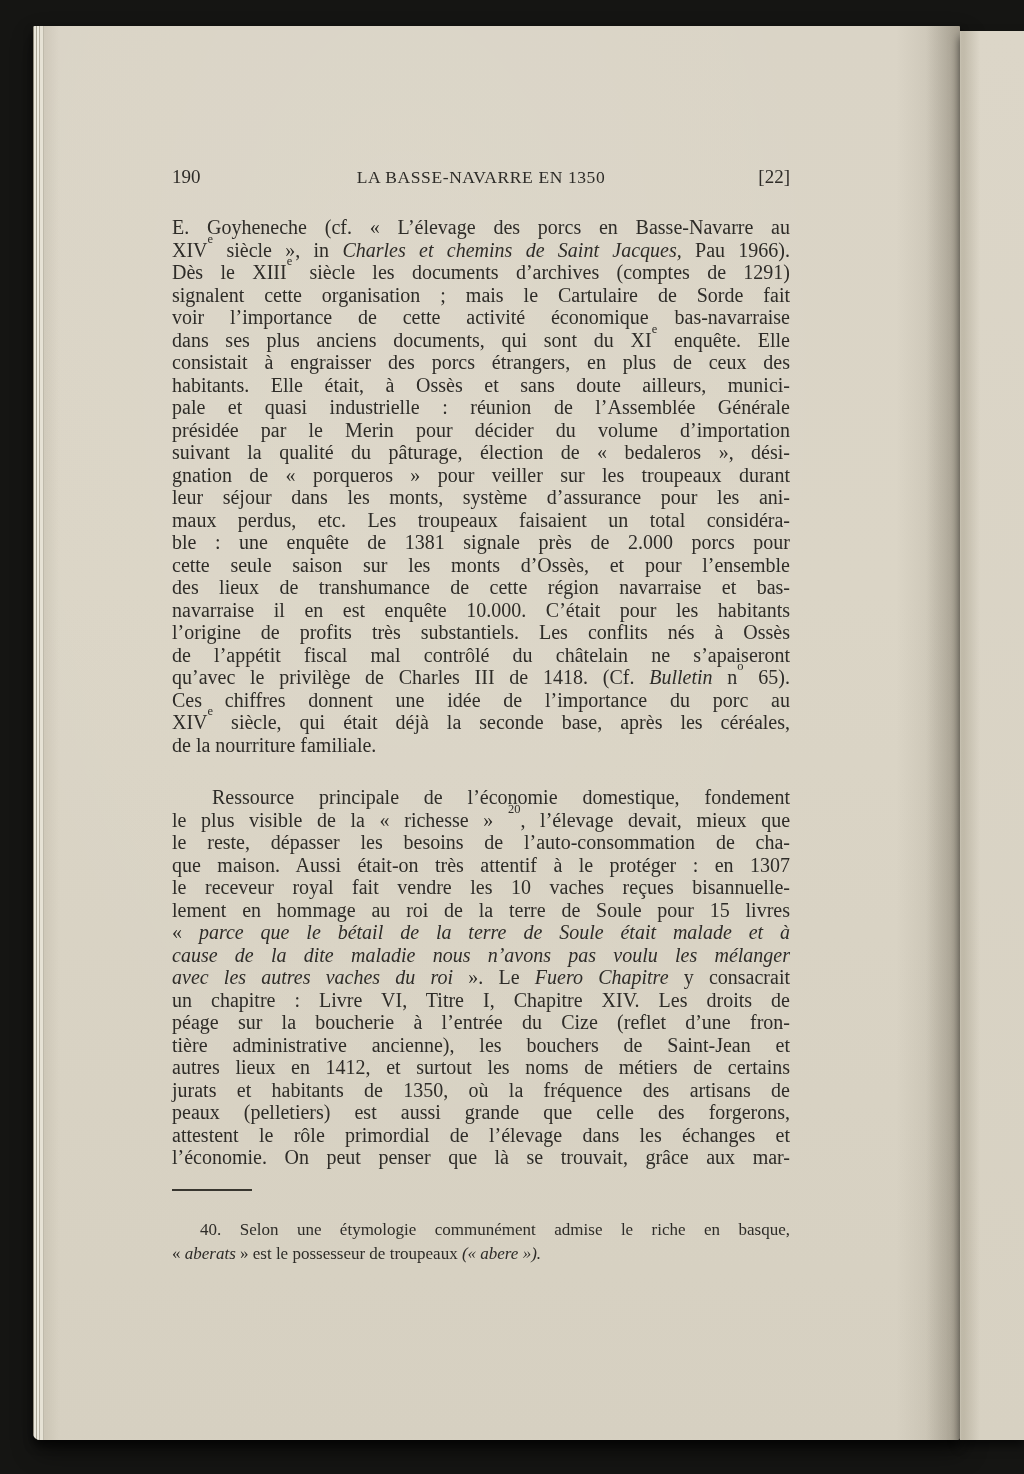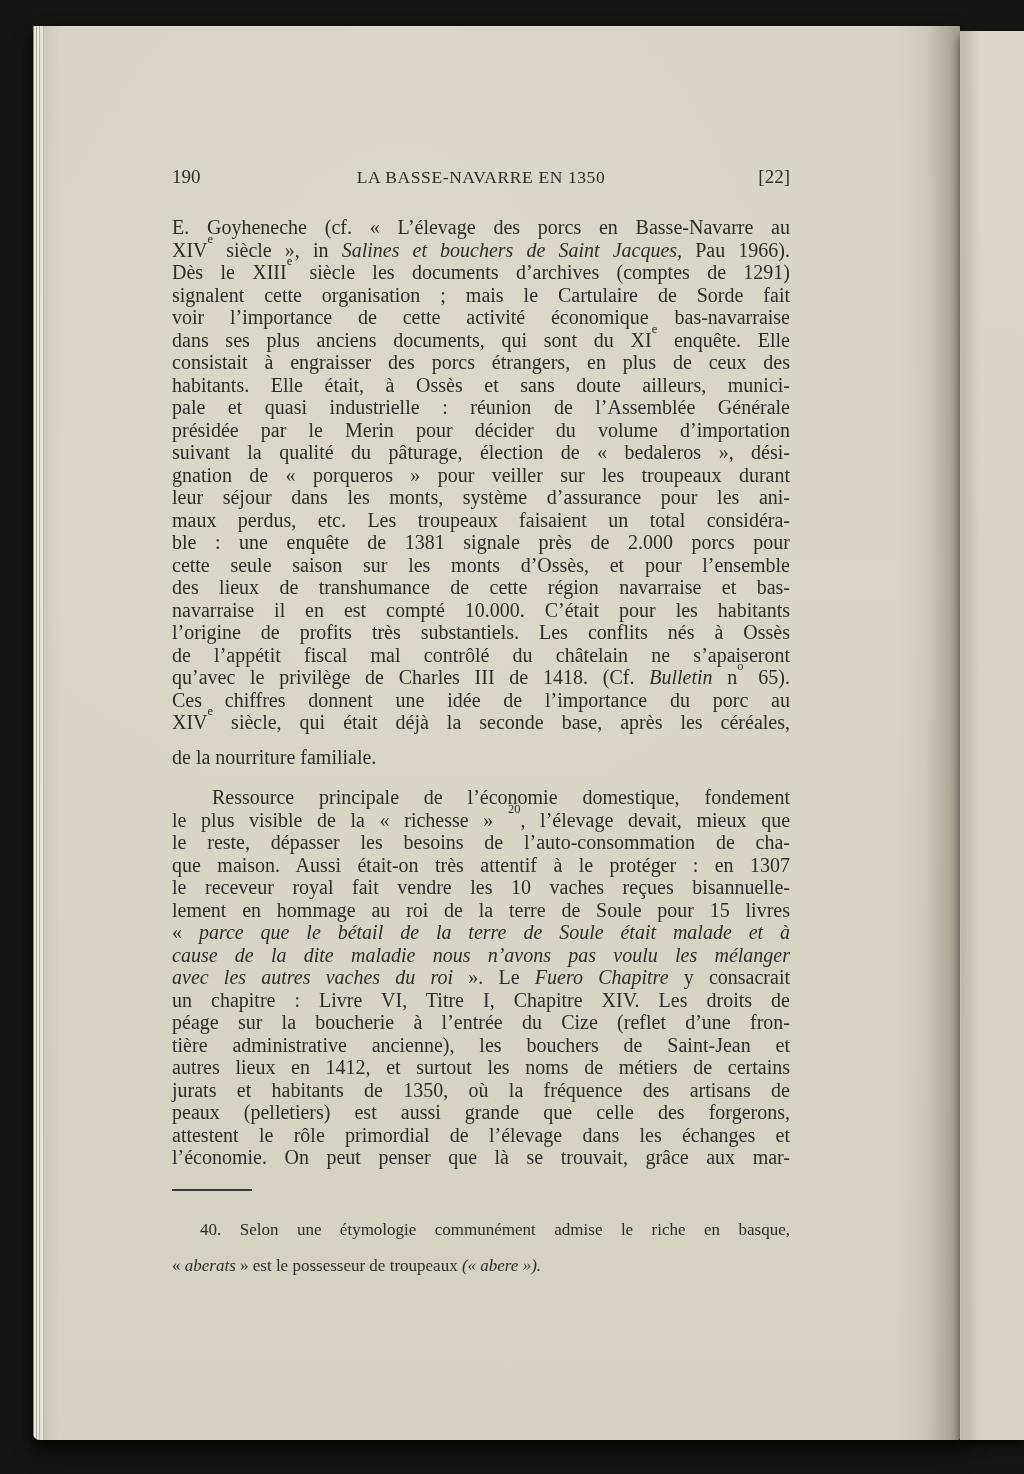--- a/index.html
+++ b/index.html
@@ -44,21 +44,21 @@
   .header-pagenum  { width:95px; font-size:19px; }
   .header-title    { flex:1; text-align:center; font-size:17.5px; letter-spacing:0.6px; }
   .header-issue    { width:95px; text-align:right; font-size:19px; }
   .body-text {
     position:absolute; left:172px; width:618px;
     color: var(--ink, #2e2c28); font-size:20px; line-height:22.5px;
   }
   #para1 { top:216px; }
   #para2 { top:767px; }
   .tline      { text-align:justify; text-align-last:justify; }
-  .tline.noj  { text-align-last:left;margin-top:12px; }
+  .tline.noj  { text-align-last:left; }
   .tline.ind  { text-indent:40px;margin-top:19px; }
   .it { font-style:italic; }
   sup { font-size:12.5px; line-height:0; position:relative; top:-6px; }
   .footnote-rule {
     position:absolute; left:172px; top:1189px; width:80px;
     border-top:2px solid #38362f;
   }
   .footnote {
     position:absolute; left:172px; top:1199px; width:618px;
     color: var(--ink, #2e2c28); font-size:17px; line-height:24px;
@@ -75,37 +75,37 @@
 <div class="page-next"></div>
 
 <div class="running-header">
   <span class="header-pagenum">190</span>
   <span class="header-title">LA BASSE-NAVARRE EN 1350</span>
   <span class="header-issue">[22]</span>
 </div>
 
 <div class="body-text" id="para1">
     <div class="tline"><span>E. Goyheneche (cf. « L’élevage des porcs en Basse-Navarre au</span></div>
-    <div class="tline"><span>XIV</span><sup>e</sup><span> siècle », in </span><span class="it">Salines et bouchers de Saint Jacques,</span><span> Pau 1966).</span></div>
+    <div class="tline"><span>XIV</span><sup>e</sup><span> siècle », in </span><span class="it">Charles et chemins de Saint Jacques,</span><span> Pau 1966).</span></div>
     <div class="tline"><span>Dès le XIII</span><sup>e</sup><span> siècle les documents d’archives (comptes de 1291)</span></div>
     <div class="tline"><span>signalent cette organisation ; mais le Cartulaire de Sorde fait</span></div>
     <div class="tline"><span>voir l’importance de cette activité économique bas-navarraise</span></div>
     <div class="tline"><span>dans ses plus anciens documents, qui sont du XI</span><sup>e</sup><span> enquête. Elle</span></div>
     <div class="tline"><span>consistait à engraisser des porcs étrangers, en plus de ceux des</span></div>
     <div class="tline"><span>habitants. Elle était, à Ossès et sans doute ailleurs, munici-</span></div>
     <div class="tline"><span>pale et quasi industrielle : réunion de l’Assemblée Générale</span></div>
     <div class="tline"><span>présidée par le Merin pour décider du volume d’importation</span></div>
     <div class="tline"><span>suivant la qualité du pâturage, élection de « bedaleros », dési-</span></div>
     <div class="tline"><span>gnation de « porqueros » pour veiller sur les troupeaux durant</span></div>
     <div class="tline"><span>leur séjour dans les monts, système d’assurance pour les ani-</span></div>
     <div class="tline"><span>maux perdus, etc. Les troupeaux faisaient un total considéra-</span></div>
     <div class="tline"><span>ble : une enquête de 1381 signale près de 2.000 porcs pour</span></div>
     <div class="tline"><span>cette seule saison sur les monts d’Ossès, et pour l’ensemble</span></div>
     <div class="tline"><span>des lieux de transhumance de cette région navarraise et bas-</span></div>
-    <div class="tline"><span>navarraise il en est compté 10.000. C’était pour les habitants</span></div>
+    <div class="tline"><span>navarraise il en est enquête 10.000. C’était pour les habitants</span></div>
     <div class="tline"><span>l’origine de profits très substantiels. Les conflits nés à Ossès</span></div>
     <div class="tline"><span>de l’appétit fiscal mal contrôlé du châtelain ne s’apaiseront</span></div>
     <div class="tline"><span>qu’avec le privilège de Charles III de 1418. (Cf. </span><span class="it">Bulletin</span><span> n</span><sup>o</sup><span> 65).</span></div>
     <div class="tline"><span>Ces chiffres donnent une idée de l’importance du porc au</span></div>
     <div class="tline"><span>XIV</span><sup>e</sup><span> siècle, qui était déjà la seconde base, après les céréales,</span></div>
     <div class="tline noj"><span>de la nourriture familiale.</span></div>
   </div>
 <div class="body-text" id="para2">
     <div class="tline ind"><span>Ressource principale de l’économie domestique, fondement</span></div>
     <div class="tline"><span>le plus visible de la « richesse » </span><sup>20</sup><span>, l’élevage devait, mieux que</span></div>

